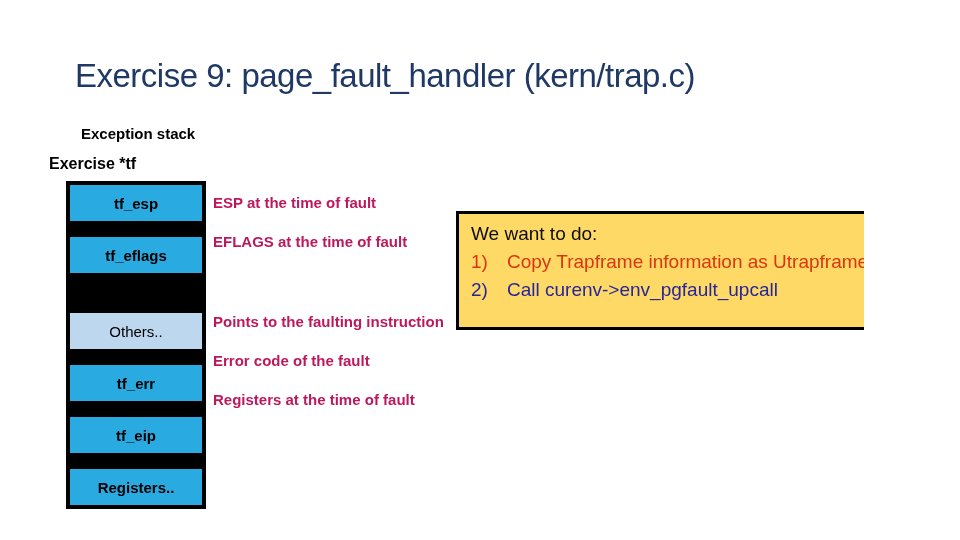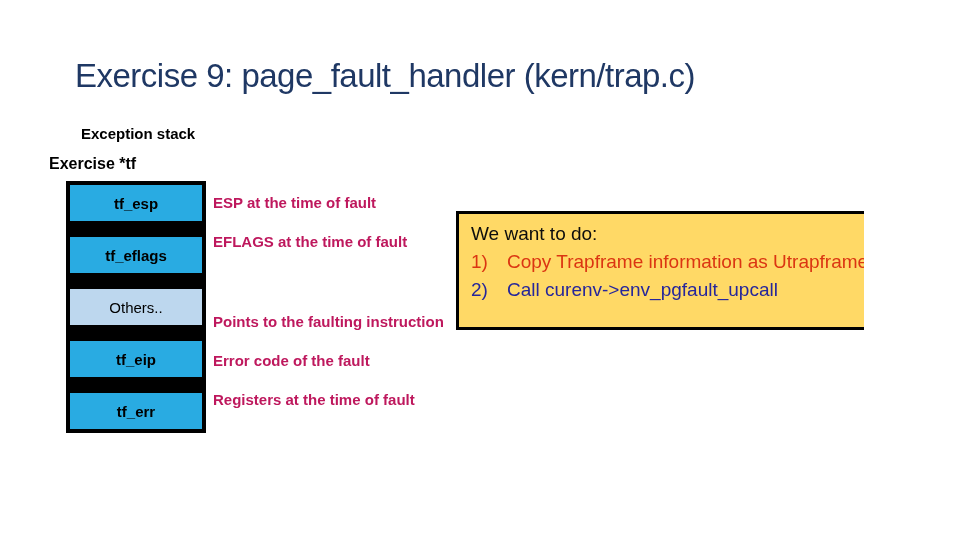--- a/index.html
+++ b/index.html
@@ -24,21 +24,21 @@
     position:absolute; left:66px; top:181px; width:132px;
     background:#000000; padding:4px;
     display:flex; flex-direction:column; gap:16px;
   }
   .stack-row {
     height:36px; background:#29ABE2;
     display:flex; align-items:center; justify-content:center;
     font-size:15px; font-weight:bold; color:#000000;
   }
   .stack-row.row--light {
-    background:#BDD7EE; font-weight:400;
+    background:#BDD7EE; font-weight:400;margin-top:24px;
   }
   .row-desc {
     position:absolute; left:213px; white-space:nowrap;
     font-size:15px; font-weight:bold; color:#be185d;
   }
   .desc-0 { top:194px; }
   .desc-1 { top:233px; }
   .desc-3 { top:313px; }
   .desc-4 { top:352px; }
   .desc-5 { top:391px; }
@@ -68,22 +68,23 @@
   <div class="slide-title">Exercise 9: page_fault_handler (kern/trap.c)</div>
 
   <div class="stack-heading">Exception stack</div>
 
   <div class="stack-subheading">Exercise *tf</div>
 
   <div class="stack-box">
     <div class="stack-row">tf_esp</div>
     <div class="stack-row">tf_eflags</div>
     <div class="stack-row row--light">Others..</div>
+    <div class="stack-row">tf_err</div>
     <div class="stack-row">tf_eip</div>
-    <div class="stack-row">tf_err</div>
+    <div class="stack-row">Registers..</div>
   </div>
 
   <div class="row-desc desc-0">ESP at the time of fault</div>
   <div class="row-desc desc-1">EFLAGS at the time of fault</div>
   <div class="row-desc desc-3">Points to the faulting instruction</div>
   <div class="row-desc desc-4">Error code of the fault</div>
   <div class="row-desc desc-5">Registers at the time of fault</div>
 
   <div class="callout">
     <div class="callout-heading">We want to do:</div>

